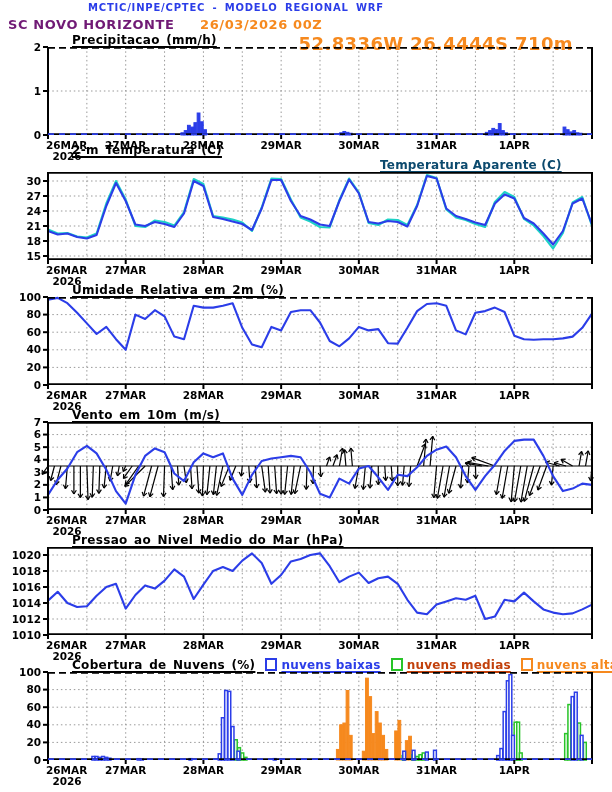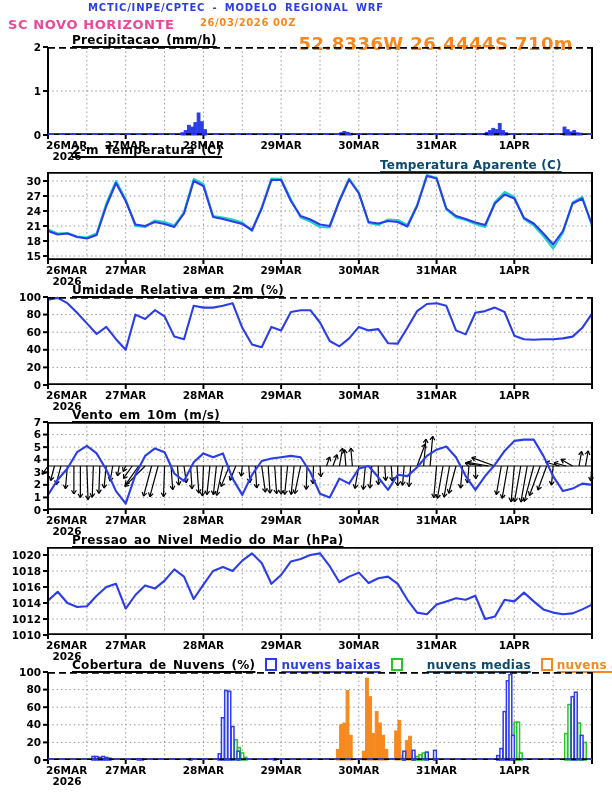--- a/index.html
+++ b/index.html
@@ -1,37 +1,37 @@
 <!DOCTYPE html>
 <html><head>
 <meta charset="utf-8">
 <style>
   html,body{margin:0;padding:0;background:#fff}
   .page{position:relative;width:612px;height:792px;background:#fff;overflow:hidden;
         font-family:"DejaVu Sans","Liberation Sans",sans-serif;}
   .hdr-title{position:absolute;left:88px;top:2px;font-size:10px;font-weight:700;
              letter-spacing:.8px;word-spacing:3px;white-space:nowrap}
   .hdr-station{position:absolute;left:8px;top:17px;font-size:13px;font-weight:700;letter-spacing:.6px;white-space:nowrap}
-  .hdr-run{position:absolute;left:200px;top:17px;font-size:10px;font-weight:700;letter-spacing:.6px;white-space:nowrap}
+  .hdr-run{position:absolute;left:200px;top:17px;font-size:13px;font-weight:700;letter-spacing:.6px;white-space:nowrap}
   .loc{position:absolute;right:39px;top:33px;font-size:18px;font-weight:700;letter-spacing:.4px;white-space:nowrap}
   .prow{position:absolute;left:72px;height:14px;font-size:12px;font-weight:700;white-space:nowrap;
         display:flex;align-items:center;gap:10px}
   .ptitle{text-decoration:underline;text-decoration-thickness:1.5px;text-underline-offset:2px;
           letter-spacing:.3px;word-spacing:2px;color:#000}
   .leg{text-decoration:underline;text-decoration-thickness:1.5px;text-underline-offset:2px;letter-spacing:.2px}
   .leg-item{display:flex;align-items:flex-start;gap:4px}
   .sq{display:inline-block;width:8px;height:9px;border:2px solid #000;background:#fff}
   svg text{font-family:"DejaVu Sans","Liberation Sans",sans-serif;font-weight:700;fill:#000}
 </style>
 </head>
 <body>
 
 <div class="page">
   <div class="hdr-title" style="color: rgb(43, 61, 232);">MCTIC/INPE/CPTEC - MODELO REGIONAL WRF</div>
-  <div class="hdr-station" style="color: #ec4899;">SC NOVO HORIZONTE</div>
+  <div class="hdr-station" style="color: #701a75;">SC NOVO HORIZONTE</div>
   <div class="hdr-run" style="color: rgb(246, 137, 30);">26/03/2026 00Z</div>
   <div class="loc" style="color: rgb(246, 137, 30);">52.8336W 26.4444S 710m</div>
 
   <div class="prow" style="top:33px">
     <span class="ptitle">Precipitacao (mm/h)</span>
   </div>
 
   <div class="prow" style="top:143px">
     <span class="ptitle">2-m Temperatura (C)</span>
   </div>
@@ -52,21 +52,21 @@
   </div>
 
   <div class="prow" style="top:658px;font-size:12px">
     <span class="ptitle">Cobertura de Nuvens (%)</span>
     <span class="leg-item">
       <span class="sq" style="border-color: rgb(43, 61, 232);"></span>
       <span class="leg" style="color: rgb(43, 61, 232);">nuvens baixas</span>
     </span>
     <span class="leg-item">
       <span class="sq" style="border-color: rgb(40, 196, 40);"></span>
-      <span class="leg" style="color: #0c4a6e; margin-left: 20px;">nuvens medias</span>
+      <span class="leg" style="color: #c2410c;">nuvens medias</span>
     </span>
     <span class="leg-item">
       <span class="sq" style="border-color: rgb(246, 137, 30);"></span>
       <span class="leg" style="color: rgb(246, 137, 30);">nuvens altas</span>
     </span>
   </div>
 
   <div id="plots">
       <svg width="612" height="118" viewBox="0 0 612 118" style="position: absolute; left: 0px; top: 47px; overflow: visible;">
         <g>

